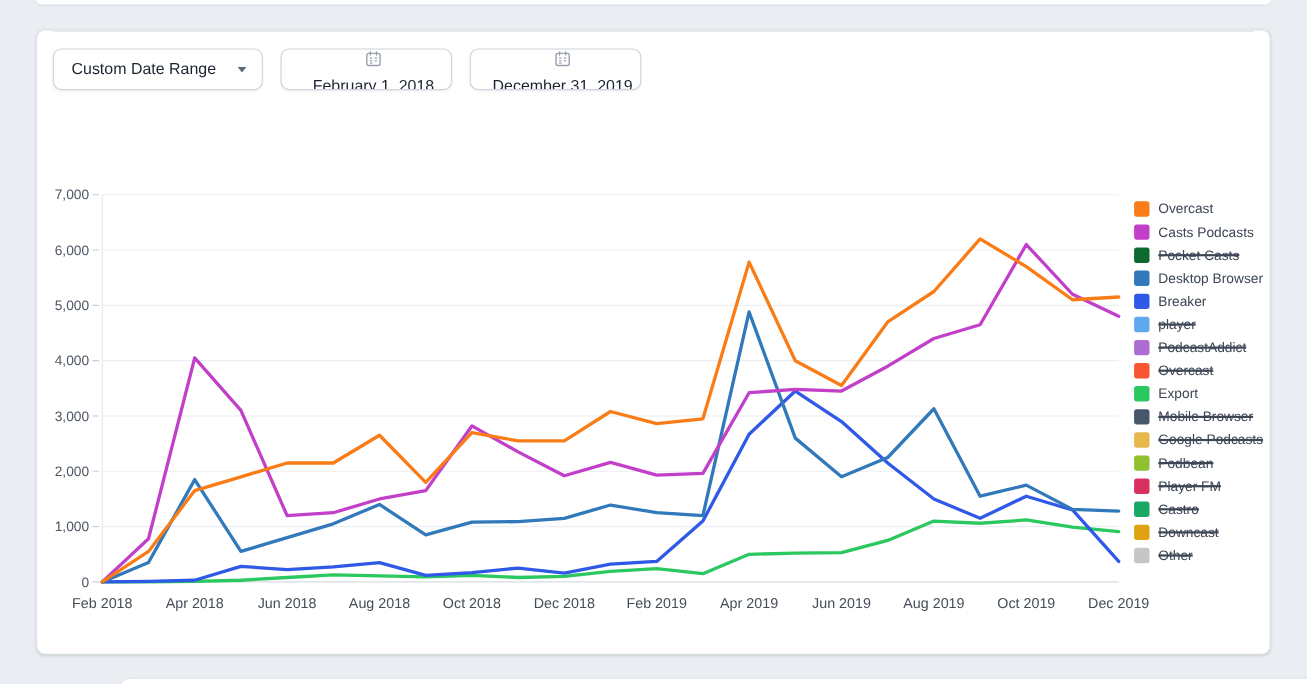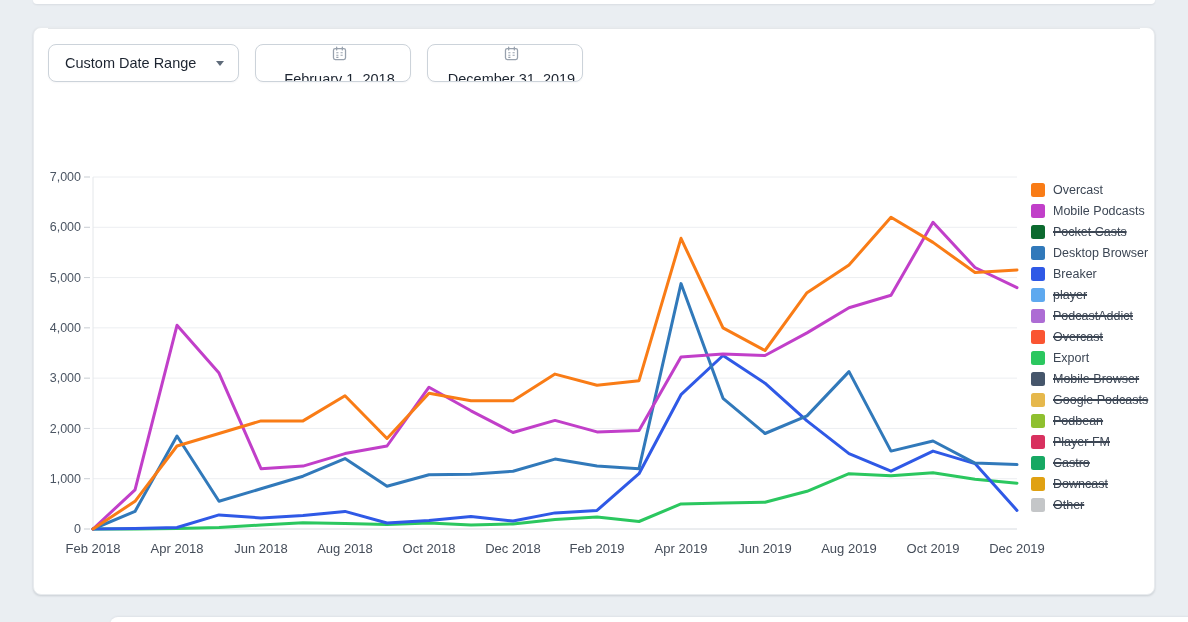--- a/index.html
+++ b/index.html
@@ -131,21 +131,21 @@
         <polyline points="59.0,363.0 101.0,323.8 143.0,159.3 185.0,207.1 227.0,302.7 269.0,300.1 311.0,287.6 353.0,280.0 395.0,221.2 437.0,244.8 479.0,266.5 521.0,254.4 563.0,265.9 605.0,264.4 647.0,191.0 689.0,188.0 731.0,189.5 773.0,166.9 815.0,141.7 857.0,129.2 899.0,56.3 941.0,101.5 983.0,121.6" fill="none" stroke="#c13fc9" stroke-width="3" stroke-linejoin="round" stroke-linecap="round"></polyline>
         <polyline points="59.0,363.0 101.0,335.3 143.0,280.0 185.0,267.5 227.0,254.9 269.0,254.9 311.0,229.7 353.0,272.5 395.0,227.2 437.0,234.8 479.0,234.8 521.0,208.1 563.0,219.2 605.0,214.7 647.0,72.3 689.0,161.9 731.0,184.5 773.0,126.7 815.0,99.0 857.0,51.2 899.0,76.4 941.0,106.5 983.0,104.0" fill="none" stroke="#f97c16" stroke-width="3" stroke-linejoin="round" stroke-linecap="round"></polyline>
       </svg>
     <div class="legend" id="legend">
         <div class="legend-item">
           <span class="legend-swatch" style="background: rgb(249, 124, 22);"></span>
           <span class="legend-label">Overcast</span>
         </div>
         <div class="legend-item">
           <span class="legend-swatch" style="background: rgb(193, 63, 201);"></span>
-          <span class="legend-label">Mobile Podcasts</span>
+          <span class="legend-label">Casts Podcasts</span>
         </div>
         <div class="legend-item off">
           <span class="legend-swatch" style="background: rgb(12, 106, 47);"></span>
           <span class="legend-label">Pocket Casts</span>
         </div>
         <div class="legend-item">
           <span class="legend-swatch" style="background: rgb(49, 121, 186);"></span>
           <span class="legend-label">Desktop Browser</span>
         </div>
         <div class="legend-item">

